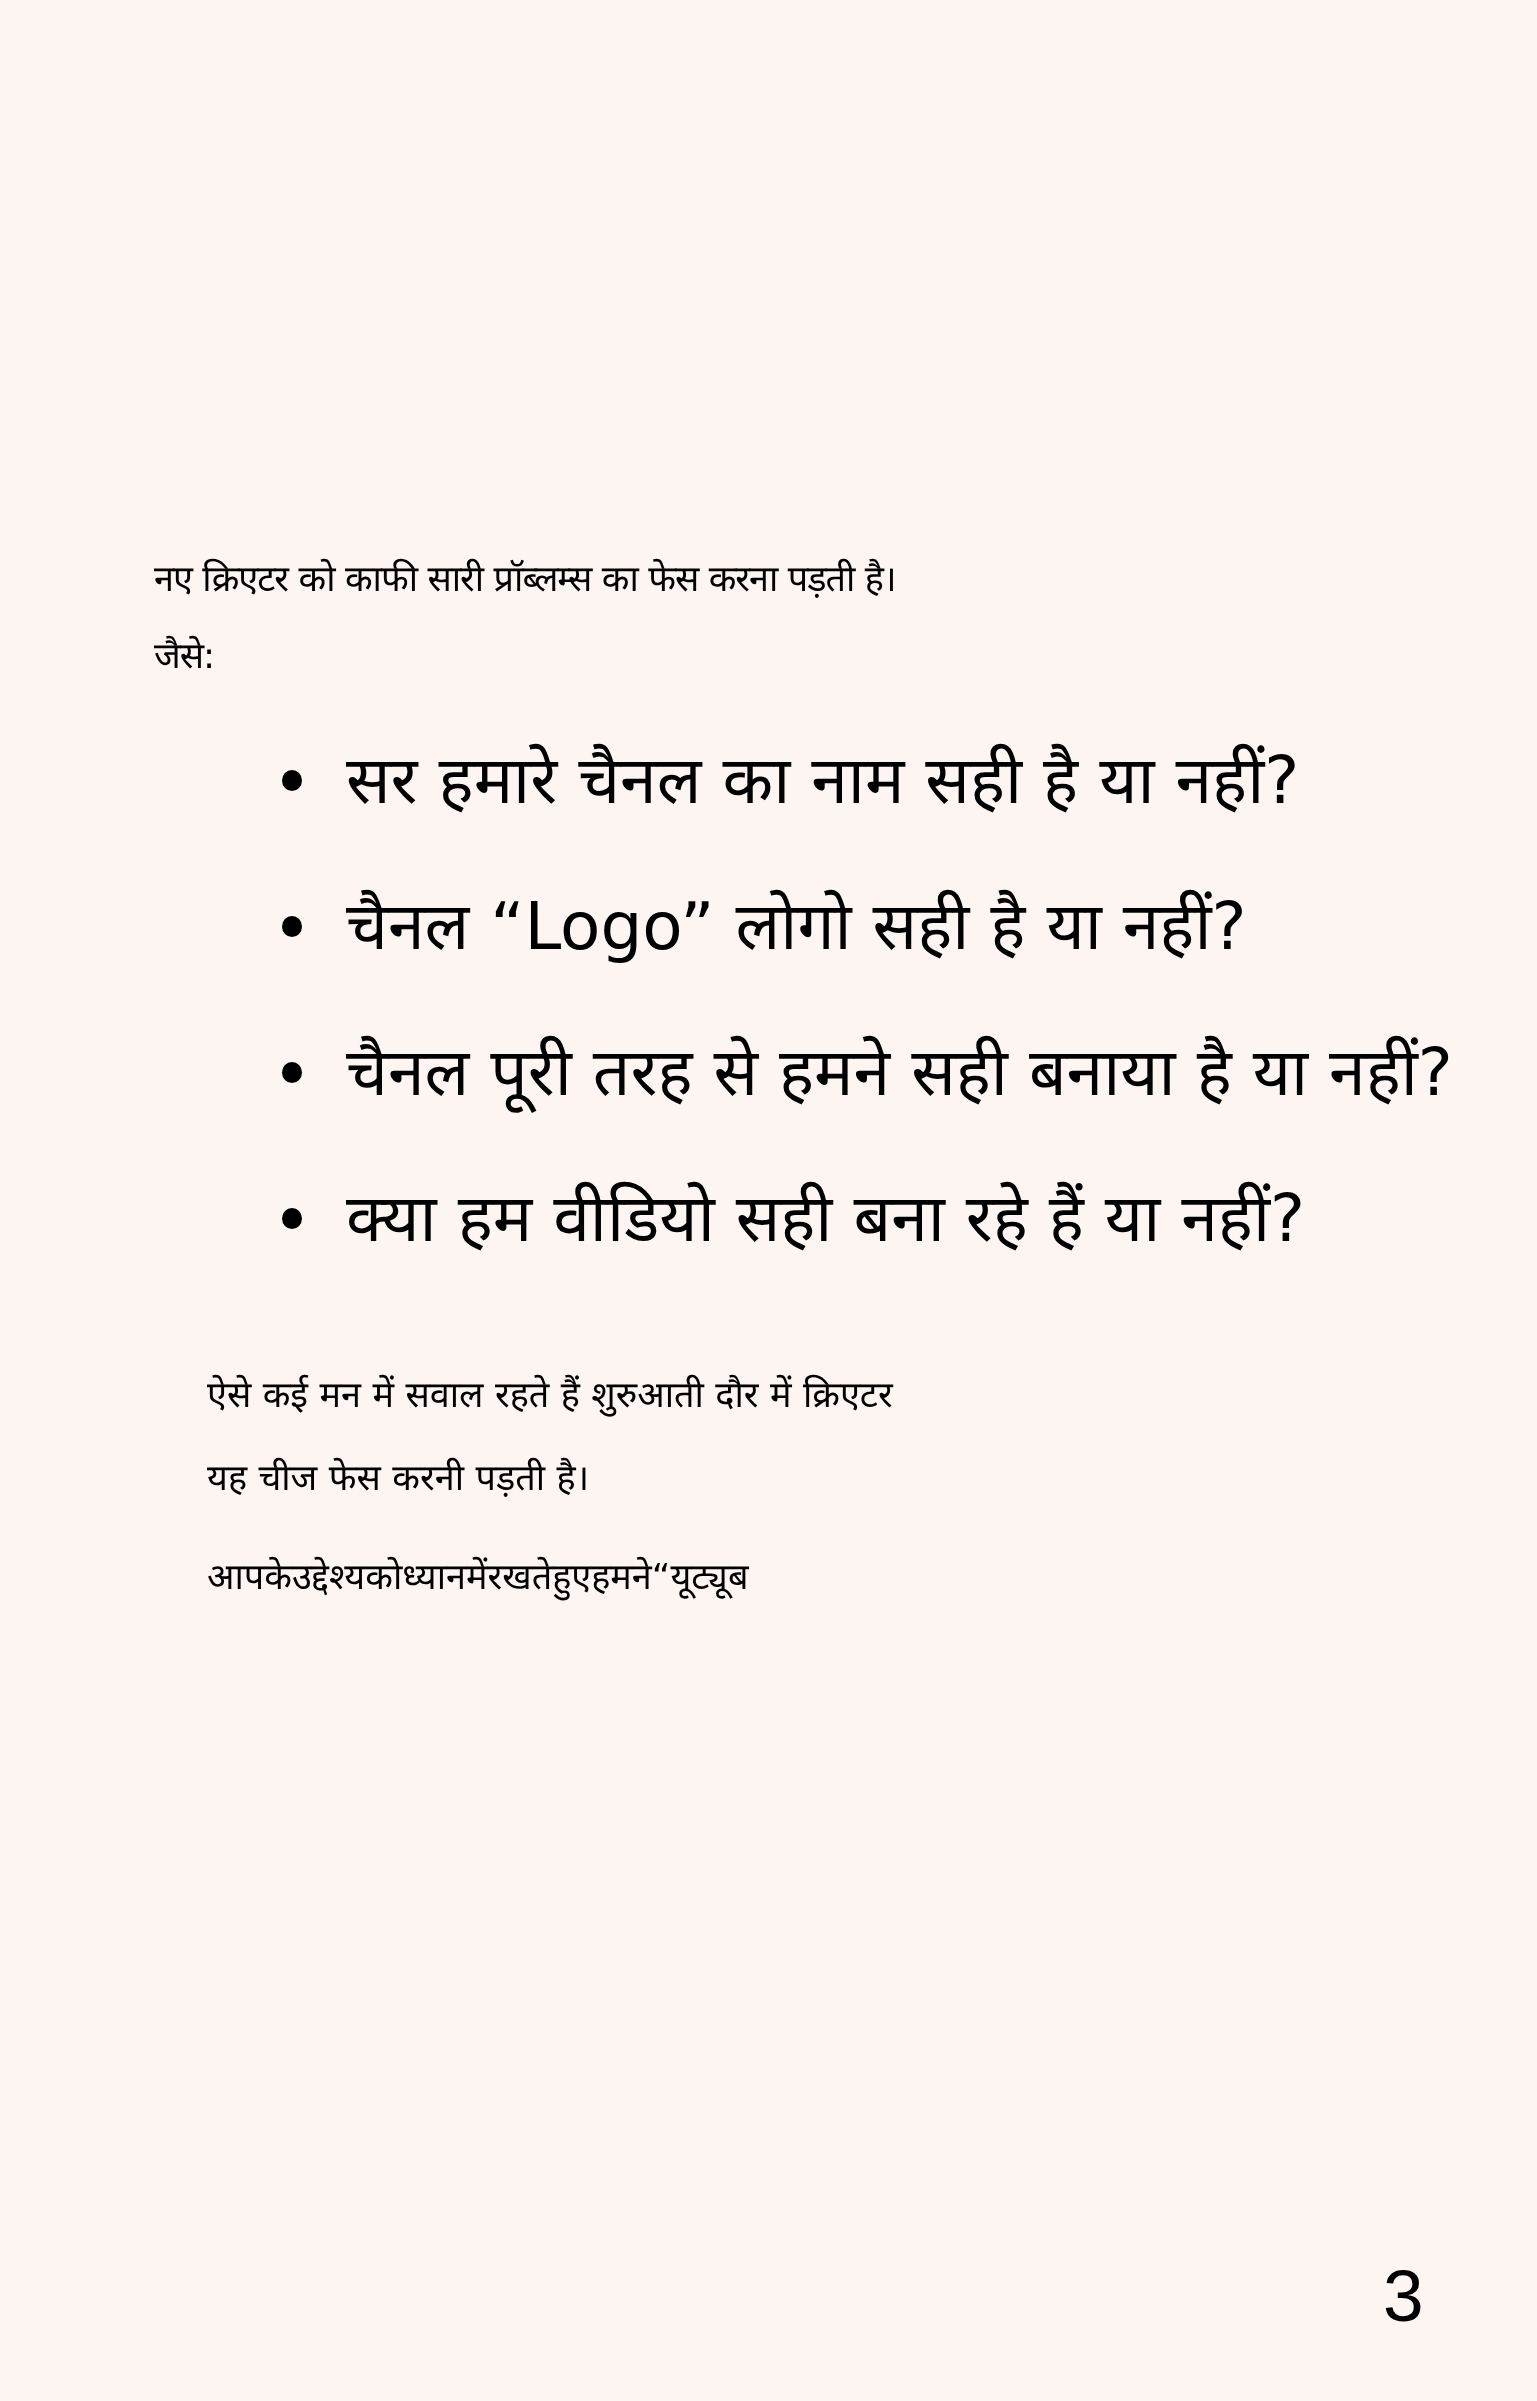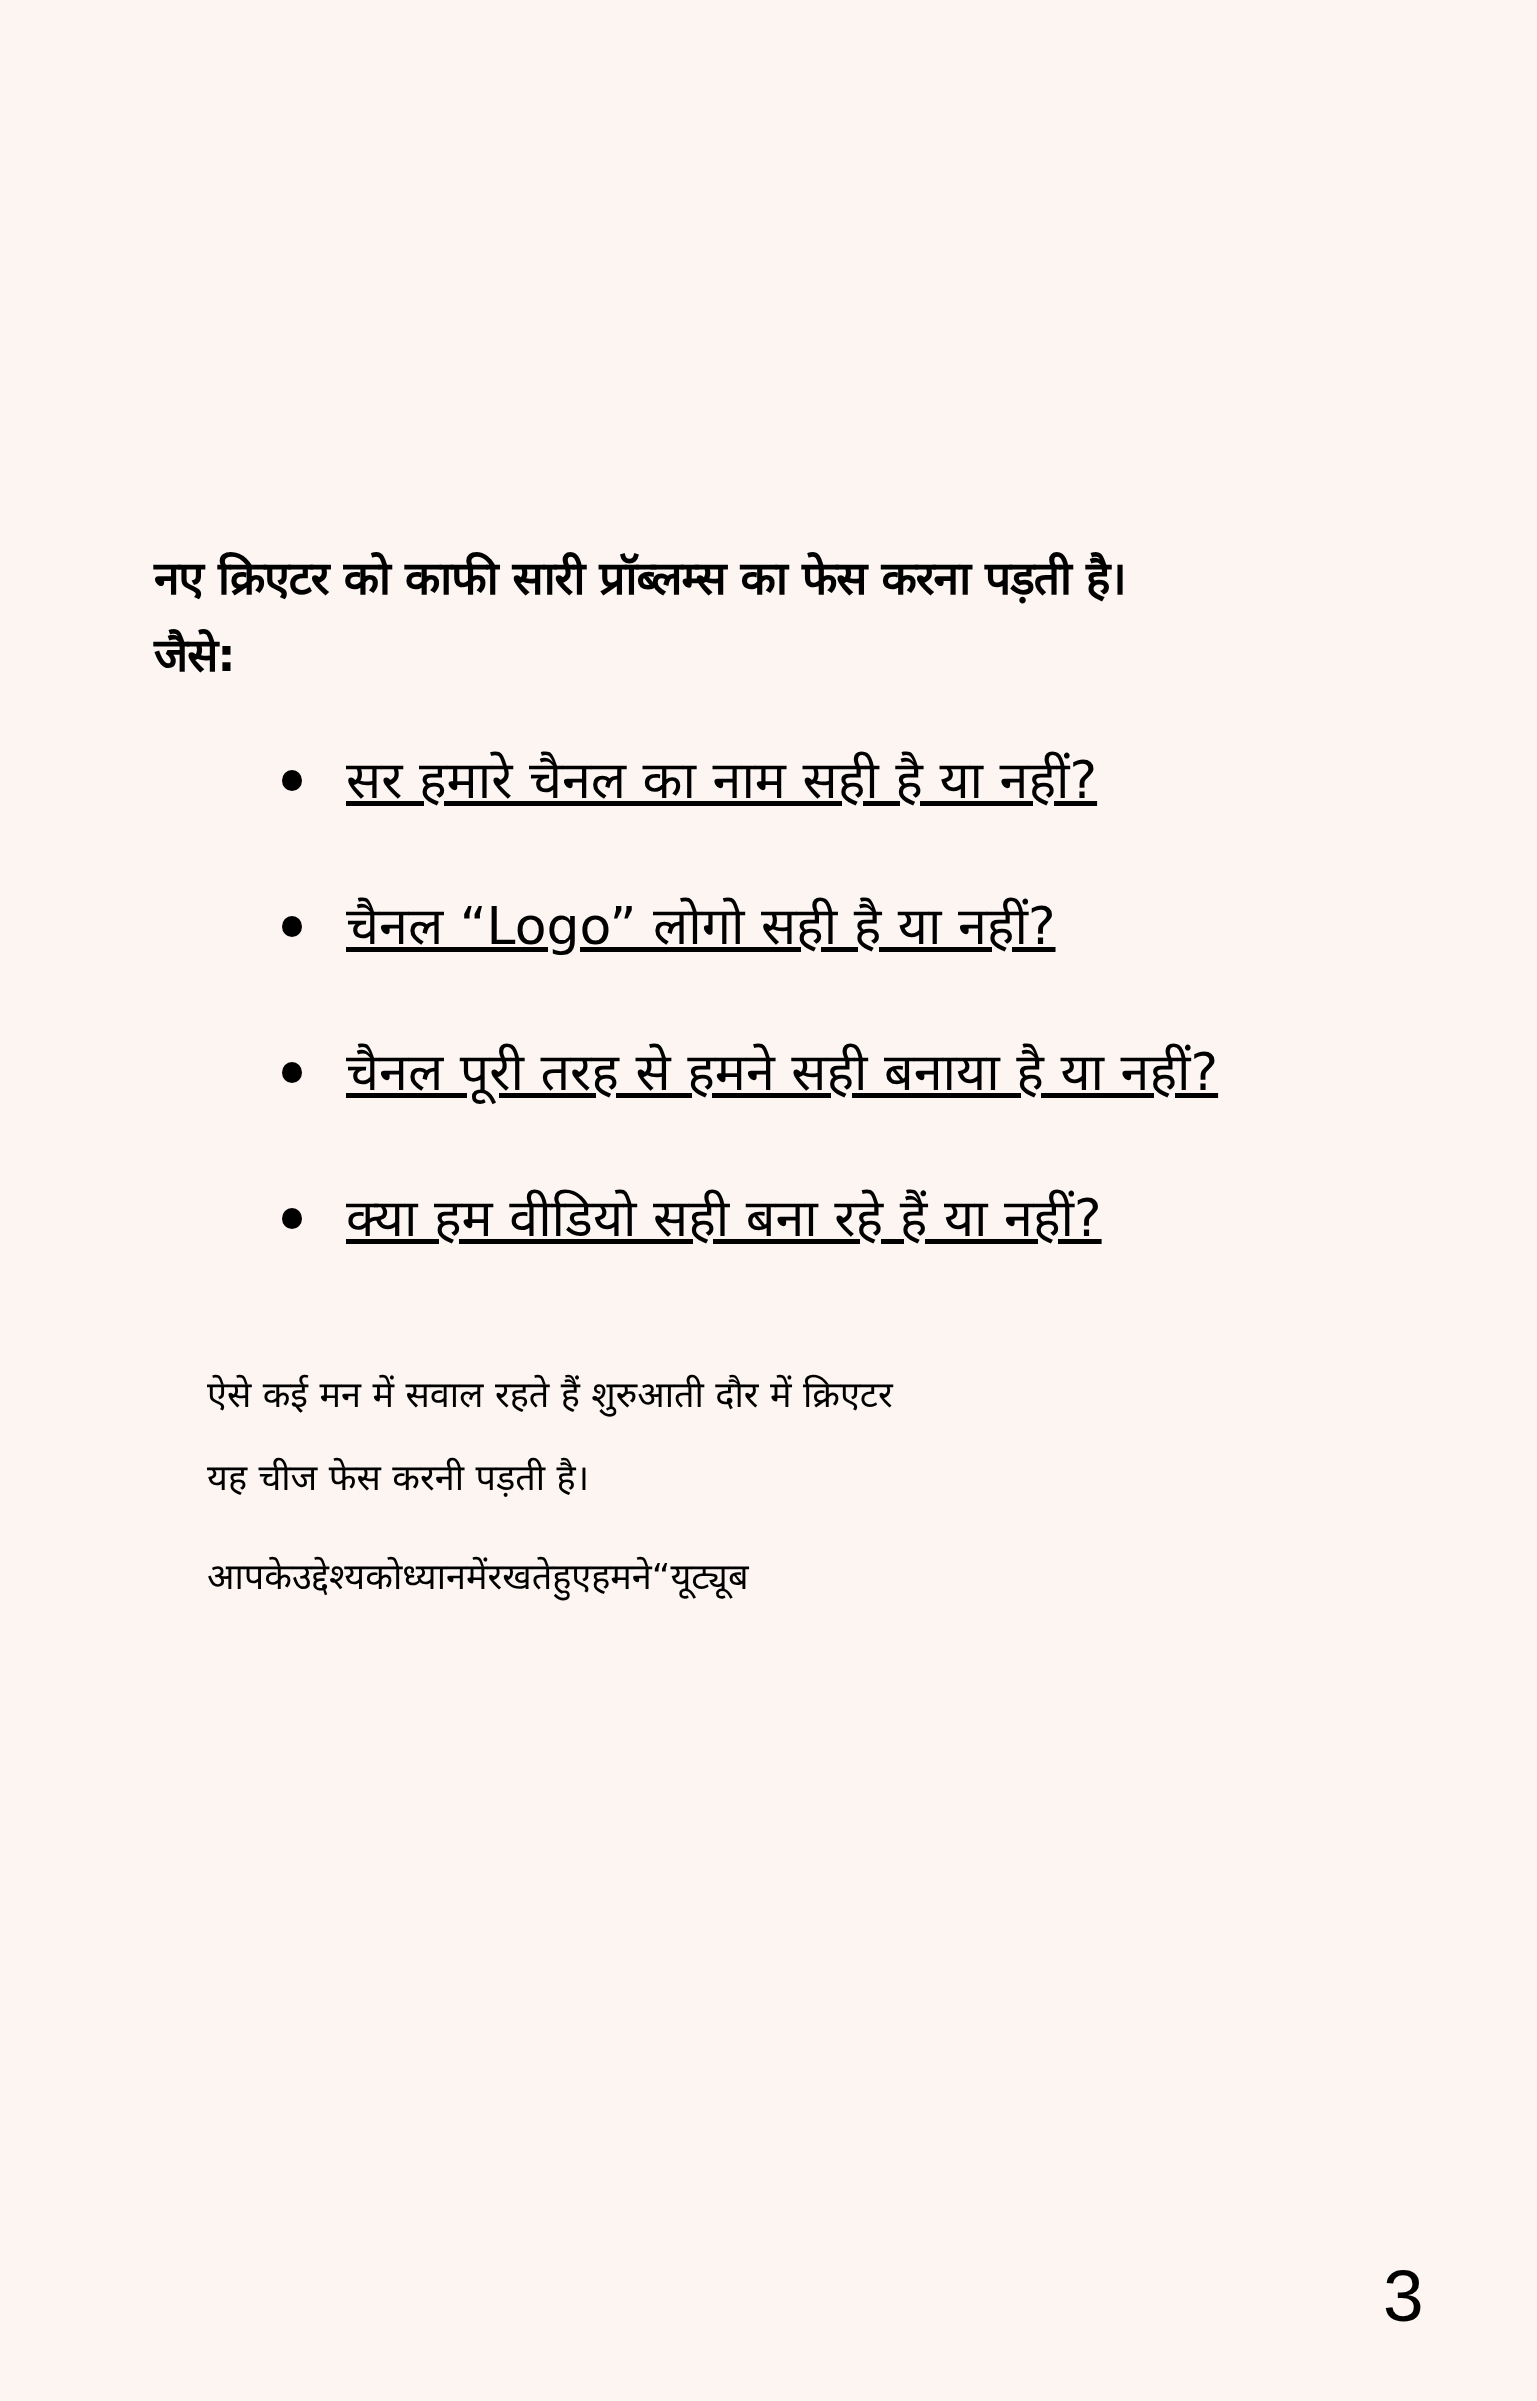--- a/index.html
+++ b/index.html
@@ -18,43 +18,42 @@
     .page {
       position: absolute;
       left: 0; top: 0;
       width: 1537px; height: 2402px;
     }
     .intro {
       position: absolute;
       left: 154px;
       top: 540px;
       width: 1249px;
-      font-weight: bold;
-      font-size: 46px;
+      font-weight: normal;
+      font-size: 36px;
       line-height: 77px;
       letter-spacing: -1px;
     }
     .intro .line { display: block; white-space: nowrap; }
     .bullets {
       position: absolute;
       left: 279px;
       top: 738px;
       width: 1153px;
       margin: 0;
       padding: 0;
       list-style: none;
     }
     .bullets li {
       position: relative;
       height: 146px;
-      font-size: 52px;
+      font-size: 66px;
       line-height: 85px;
       padding-left: 67px;
       white-space: nowrap;
-      text-decoration: underline;
     }
     .bullets li .dot {
       position: absolute;
       left: 2.9px;
       top: 32px;
       width: 20px;
       height: 21px;
       border-radius: 50%;
       background: #000;
     }

